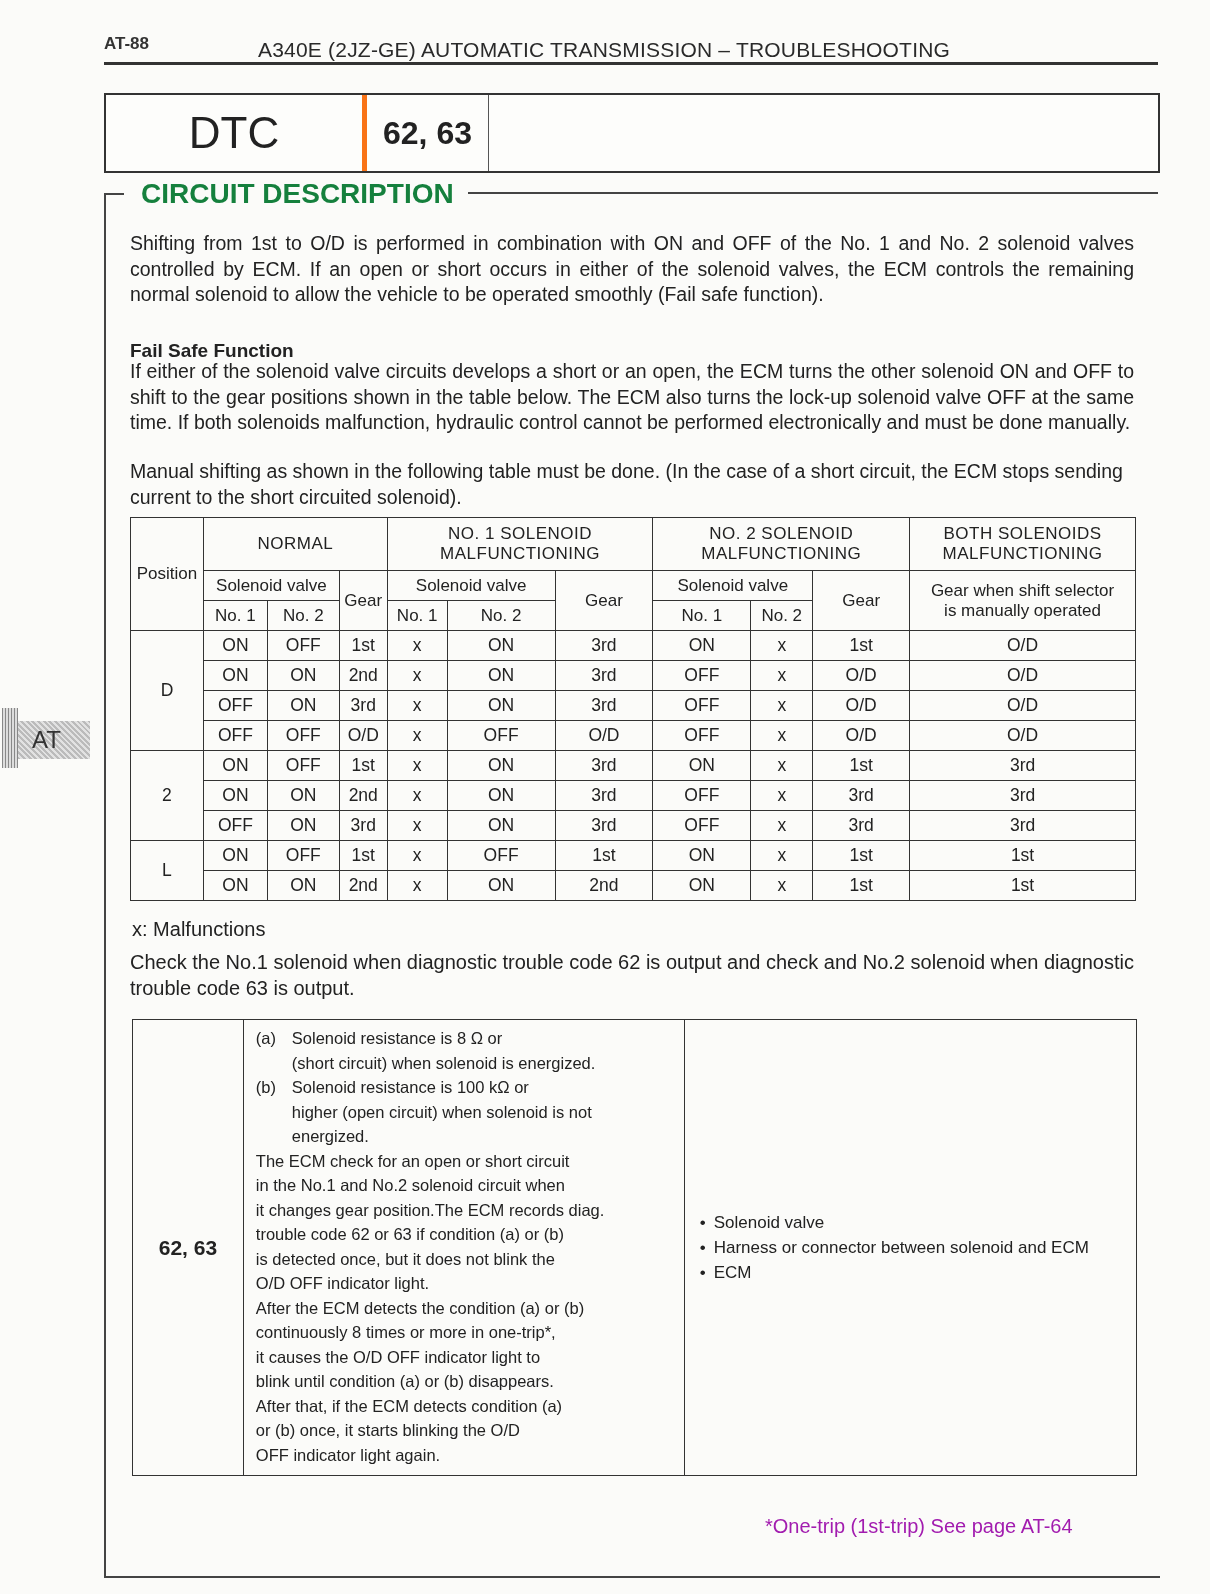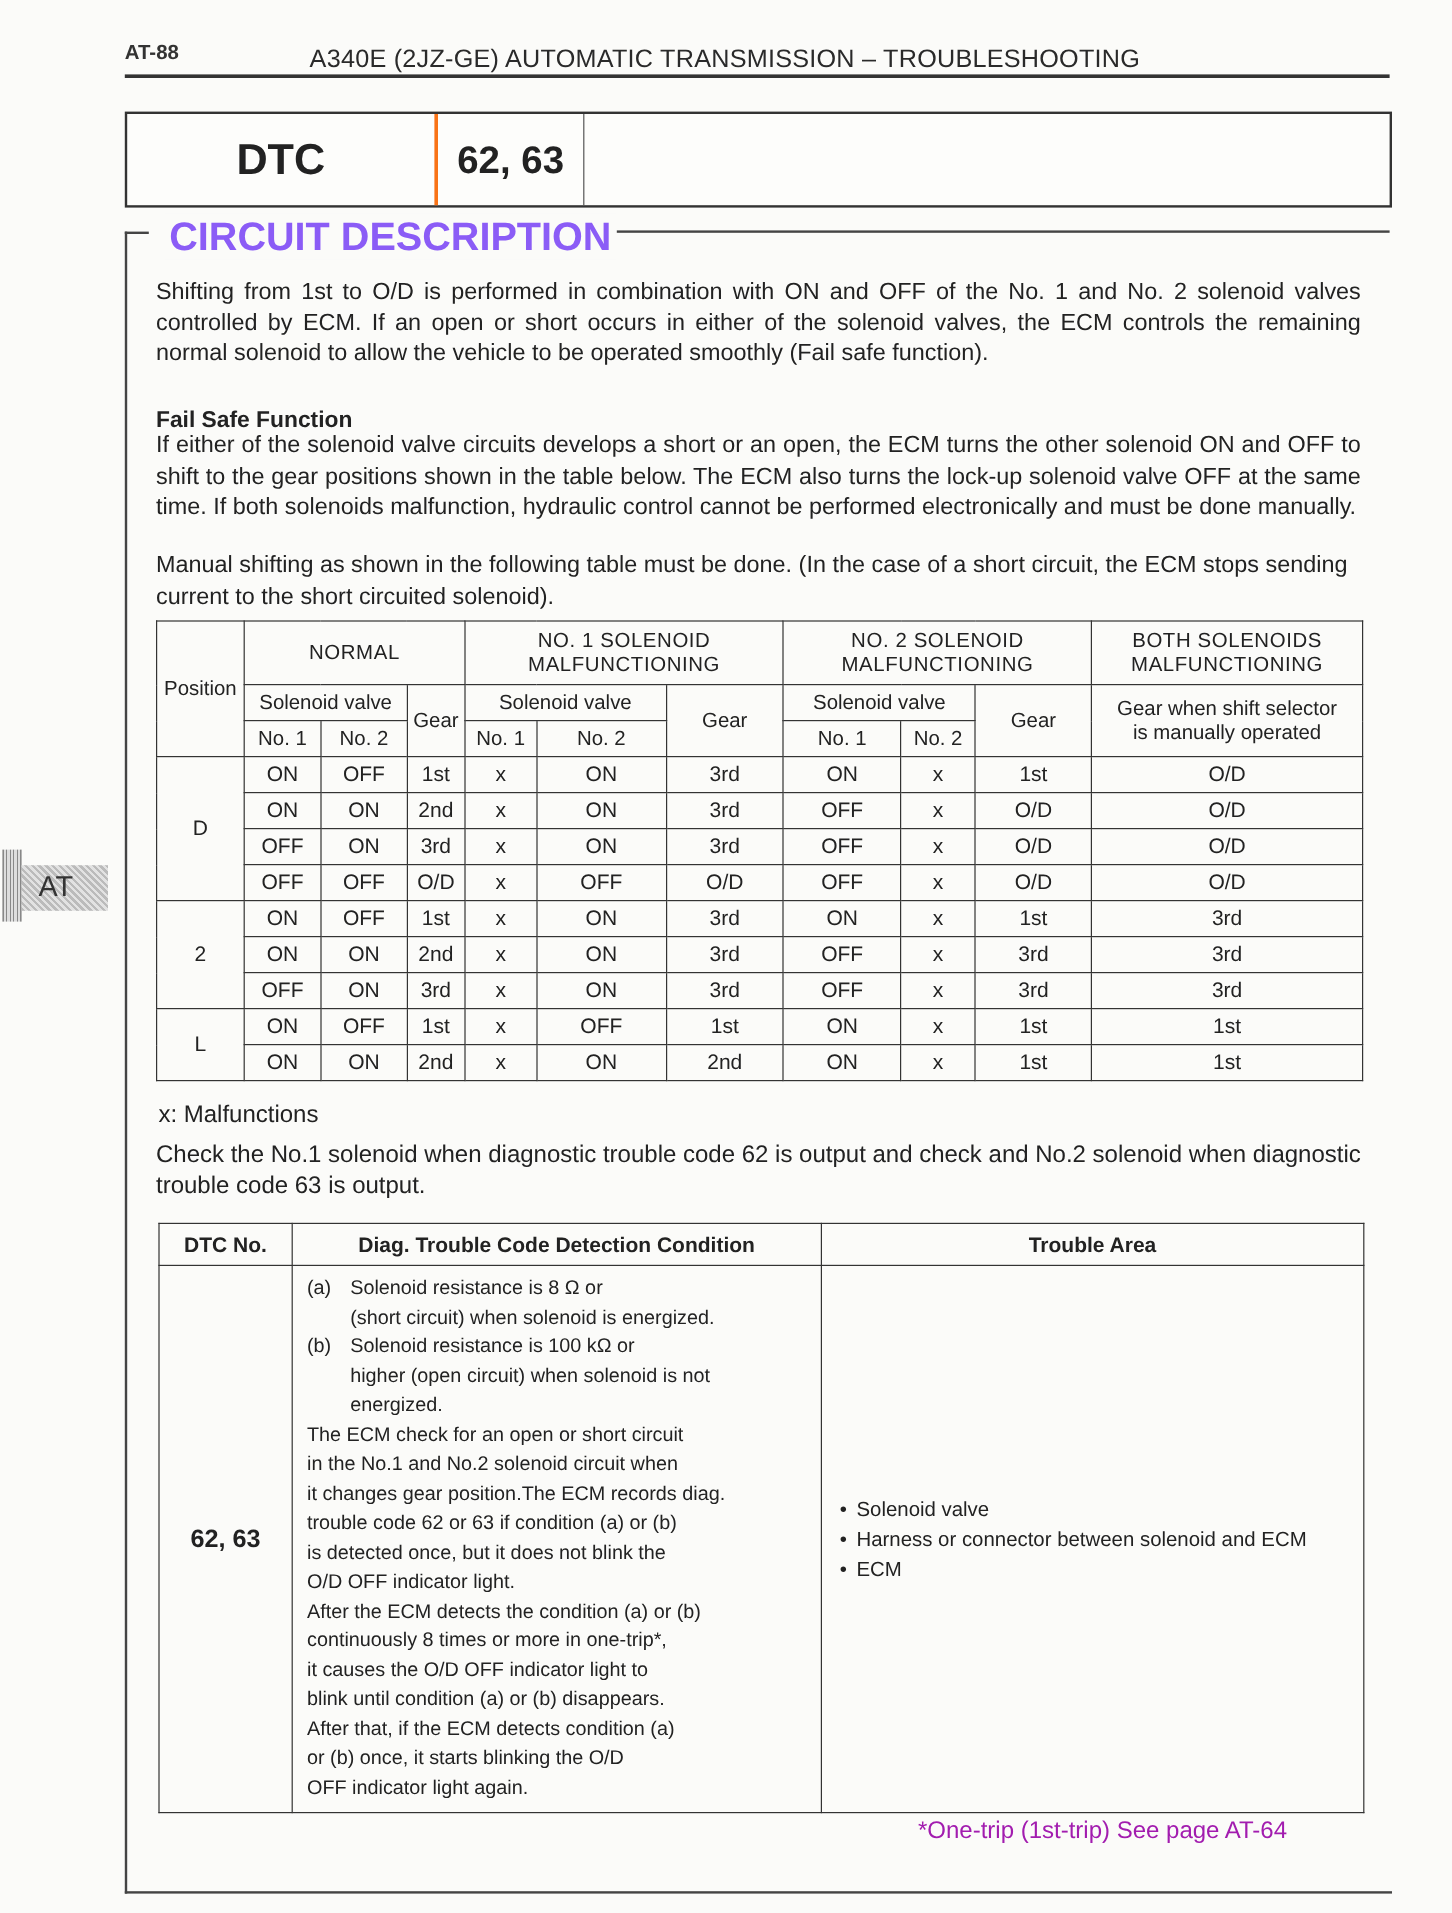--- a/index.html
+++ b/index.html
@@ -6,28 +6,28 @@
   body {
     width: 1210px; height: 1594px; position: relative; overflow: hidden;
     background: #fbfbf9; color: #222;
     font-family: "Liberation Sans", sans-serif;
   }
   .page-num { position: absolute; left: 104px; top: 34px; font-size: 17px; font-weight: bold; color: #333; }
   .header-title { position: absolute; left: 258px; top: 38px; font-size: 21px; color: #2a2a2a; letter-spacing: 0.2px; }
   .header-rule { position: absolute; left: 104px; top: 62px; width: 1054px; height: 3px; background: #333; }
 
   .dtc-box { position: absolute; left: 104px; top: 93px; width: 1052px; height: 76px; border: 2px solid #333; display: flex; background: #fdfdfb; }
-  .dtc-box .c1 { width: 256px; border-right: 3px solid #f97316; display: flex; align-items: center; justify-content: center; font-size: 36px; font-weight: bold; }
+  .dtc-box .c1 { width: 256px; border-right: 5px solid #f97316; display: flex; align-items: center; justify-content: center; font-size: 44px; font-weight: normal; }
   .dtc-box .c2 { width: 121px; border-right: 1px solid #555; display: flex; align-items: center; justify-content: center; font-size: 32px; font-weight: bold; }
   .dtc-box .c3 { flex: 1; display: flex; align-items: center; padding-left: 22px; font-size: 32px; font-weight: bold; }
 
   .section-frame { position: absolute; left: 104px; top: 193px; width: 1054px; height: 1383px; border-left: 2px solid #444; border-bottom: 2px solid #444; }
   .section-line { position: absolute; left: 468px; top: 192px; width: 690px; height: 2px; background: #444; }
   .section-tick { position: absolute; left: 104px; top: 193px; width: 20px; height: 2px; background: #444; }
-  .section-title { position: absolute; left: 137px; top: 178px; font-size: 33px; font-weight: bold; color: #8b5cf6; background: #fbfbf9; padding: 0 4px; }
+  .section-title { position: absolute; left: 137px; top: 178px; font-size: 28px; font-weight: bold; color: #15803d; background: #fbfbf9; padding: 0 4px; }
 
   .para { position: absolute; left: 130px; width: 1004px; font-size: 19.5px; line-height: 25.5px; text-align: justify; color: #222; }
   .para.p1 { top: 231px; }
   .subhead { position: absolute; left: 130px; top: 340px; font-size: 19px; font-weight: bold; }
   .para.p2 { top: 359px; }
   .para.p3 { top: 459px; text-align: left; }
 
   table { border-collapse: collapse; font-family: "Liberation Sans", sans-serif; }
   .gear-table { position: absolute; left: 130px; top: 517px; width: 1006px; }
   .gear-table td { border: 1.5px solid #333; text-align: center; font-size: 17.5px; height: 29px; padding: 0; color: #222; }
@@ -250,25 +250,20 @@
 <div class="legend">x:   Malfunctions</div>
 <div class="para p4">Check the No.1 solenoid when diagnostic trouble code 62 is output and check and No.2 solenoid when diagnostic trouble code 63 is output.</div>
 
 <table class="dtc-table">
   <colgroup>
       <col style="width:111px">
       <col style="width:441px">
       <col style="width:453px">
     </colgroup>
   <tbody>
-      <tr>
-    <td class="th">DTC No.</td>
-    <td class="th">Diag. Trouble Code Detection Condition</td>
-    <td class="th">Trouble Area</td>
-  </tr>
   <tr>
     <td class="code-cell">62, 63</td>
     <td class="cond-cell">
       <div class="cond-item">
         <span class="lbl">(a)</span>
         <span>
           <div>Solenoid resistance is 8 Ω or</div>
           <div>(short circuit) when solenoid is energized.</div>
         </span>
       </div>

